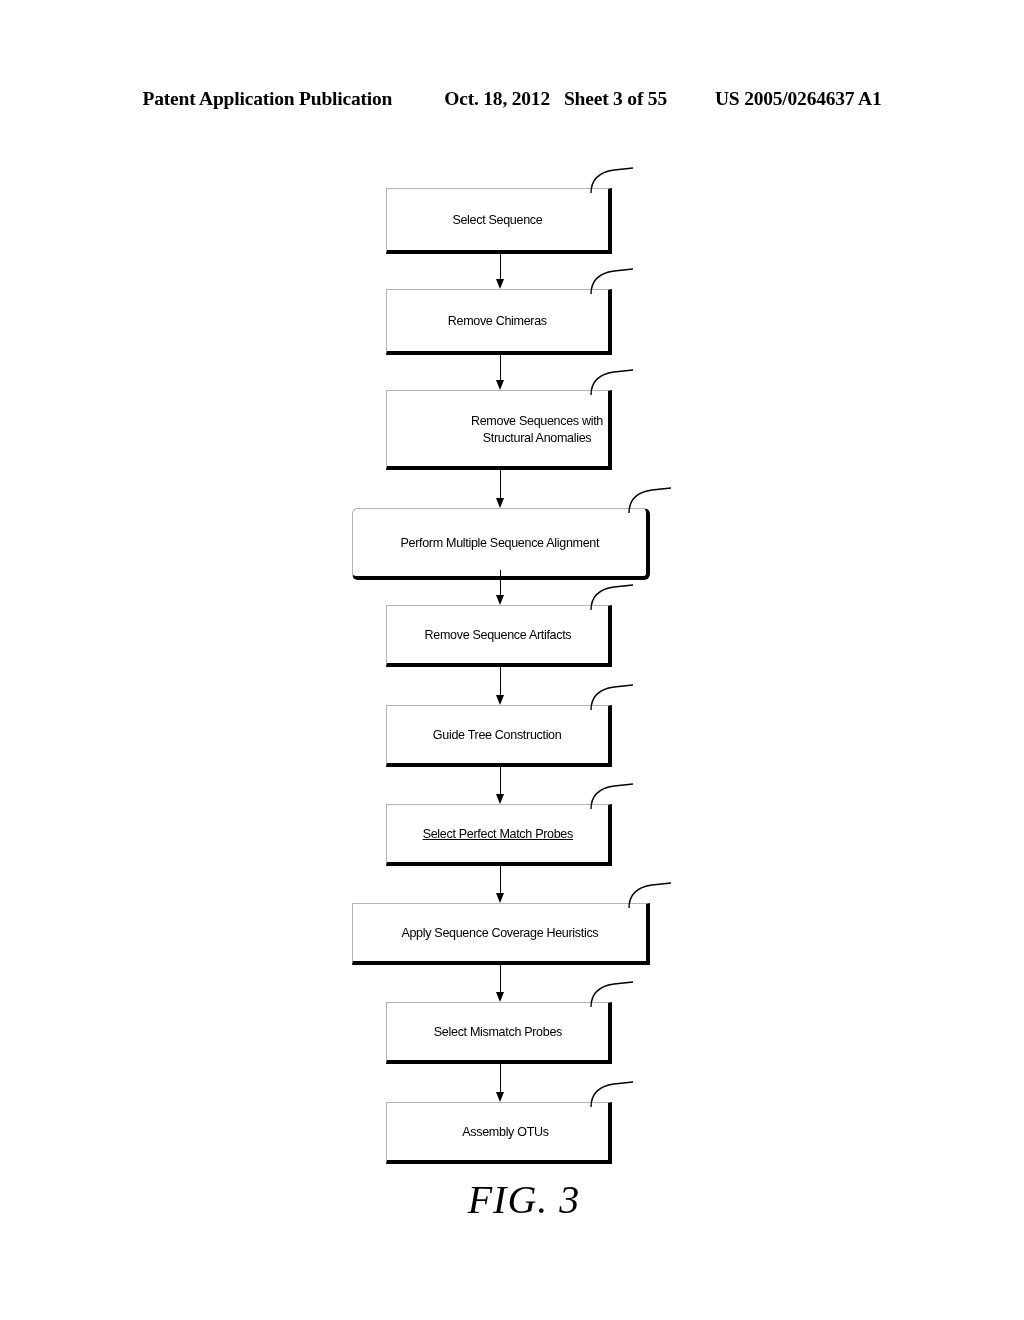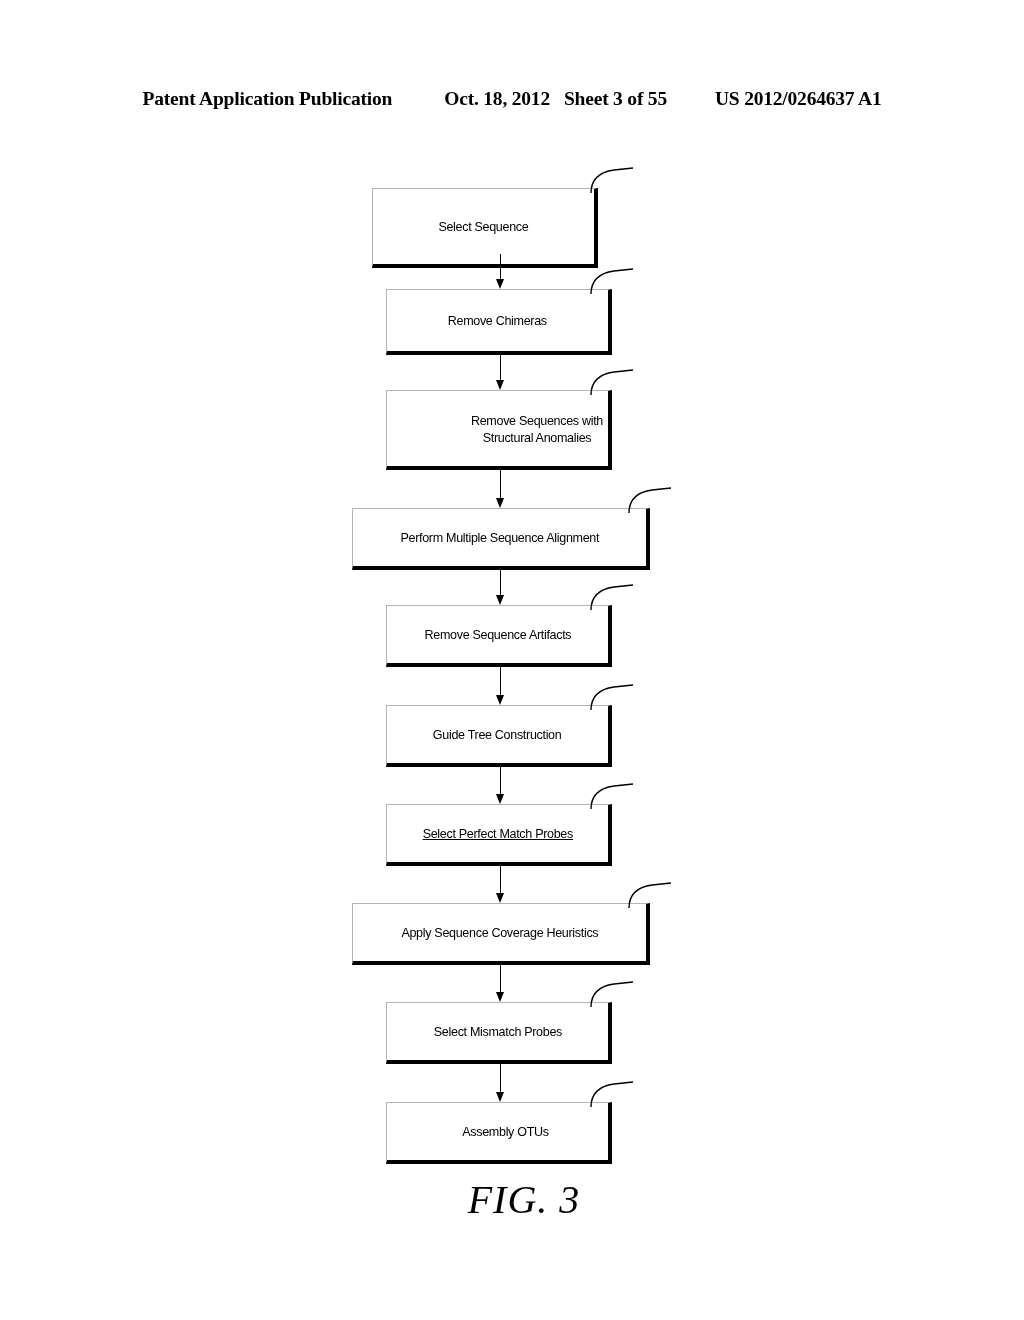--- a/index.html
+++ b/index.html
@@ -115,25 +115,25 @@
   }
 </style>
 </head>
 <body>
 
 <div class="page-header">
   <span class="hdr-pub">Patent Application Publication</span>
   <span class="hdr-mid">
     <span>Oct. 18, 2012</span><span class="sheet">Sheet 3 of 55</span>
   </span>
-  <span class="hdr-num">US 2012/0264637 A1</span>
+  <span class="hdr-num">US 2005/0264637 A1</span>
 </div>
 
 <div id="flow">
-    <div class="node" style="left: 372px; top: 188px; width: 226px; height: 80px;">
+    <div class="node" style="left: 386px; top: 188px; width: 226px; height: 66px;">
       <div class="node-label">Select Sequence</div>
     </div>
     <div class="ref-num" style="left: 636px; top: 160px;"></div>
     <svg class="leader" width="46" height="30" style="left: 590px; top: 166px;">
       <path d="M 1 27 C 1 13, 10 6, 24 4 L 43 2" stroke="#000" stroke-width="1.4" fill="none"></path>
     </svg>
     <div class="connector" style="top: 254px; height: 26px;"></div>
     <div class="arrowhead" style="top: 279px;"></div>
     <div class="node" style="left: 386px; top: 289px; width: 226px; height: 66px;">
       <div class="node-label">Remove Chimeras</div>
@@ -147,21 +147,21 @@
     <div class="node" style="left: 386px; top: 390px; width: 226px; height: 80px; justify-content: flex-end;">
       <div class="node-label">Remove Sequences with
 Structural Anomalies</div>
     </div>
     <div class="ref-num" style="left: 636px; top: 362px;"></div>
     <svg class="leader" width="46" height="30" style="left: 590px; top: 368px;">
       <path d="M 1 27 C 1 13, 10 6, 24 4 L 43 2" stroke="#000" stroke-width="1.4" fill="none"></path>
     </svg>
     <div class="connector" style="top: 470px; height: 29px;"></div>
     <div class="arrowhead" style="top: 498px;"></div>
-    <div class="node" style="left: 352px; top: 508px; width: 298px; height: 62px;">
+    <div class="node" style="left: 352px; top: 508px; width: 298px; height: 72px; border-radius: 6px;">
       <div class="node-label">Perform Multiple Sequence Alignment</div>
     </div>
     <div class="ref-num" style="left: 674px; top: 480px;"></div>
     <svg class="leader" width="46" height="30" style="left: 628px; top: 486px;">
       <path d="M 1 27 C 1 13, 10 6, 24 4 L 43 2" stroke="#000" stroke-width="1.4" fill="none"></path>
     </svg>
     <div class="connector" style="top: 570px; height: 26px;"></div>
     <div class="arrowhead" style="top: 595px;"></div>
     <div class="node" style="left: 386px; top: 605px; width: 226px; height: 62px;">
       <div class="node-label">Remove Sequence Artifacts</div>

